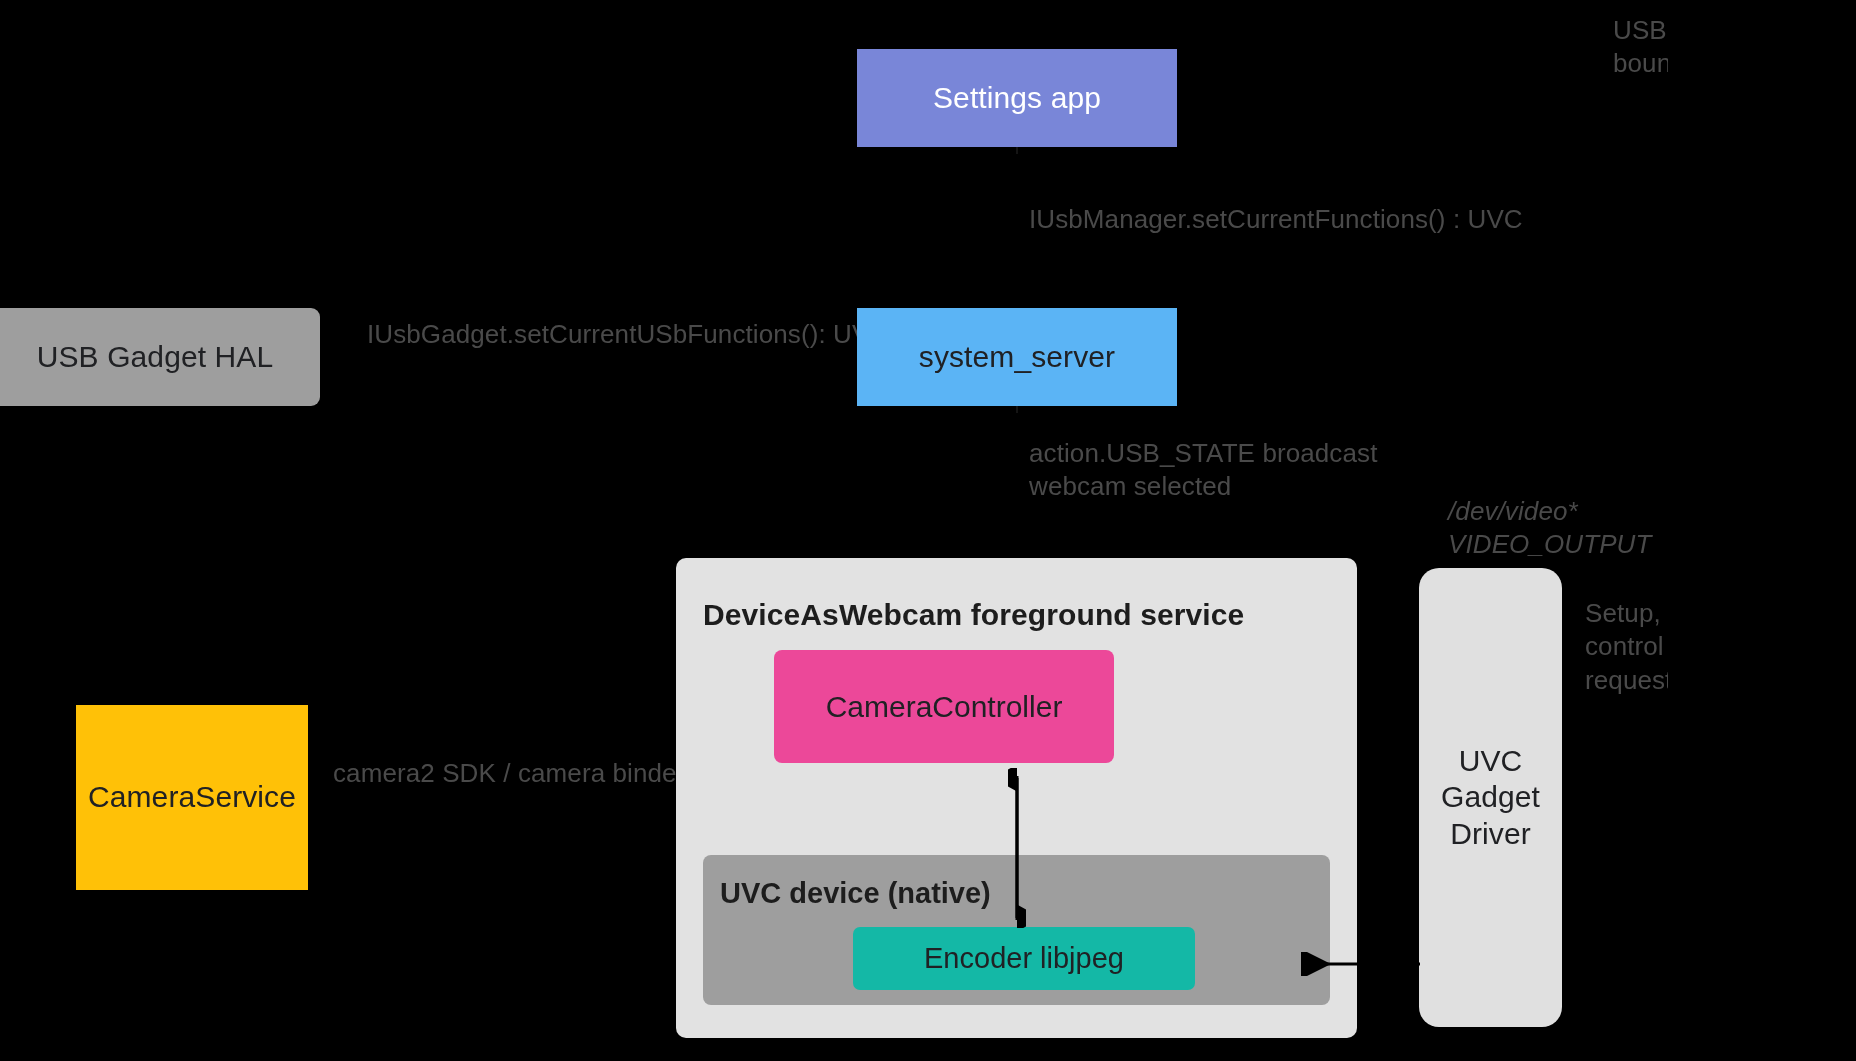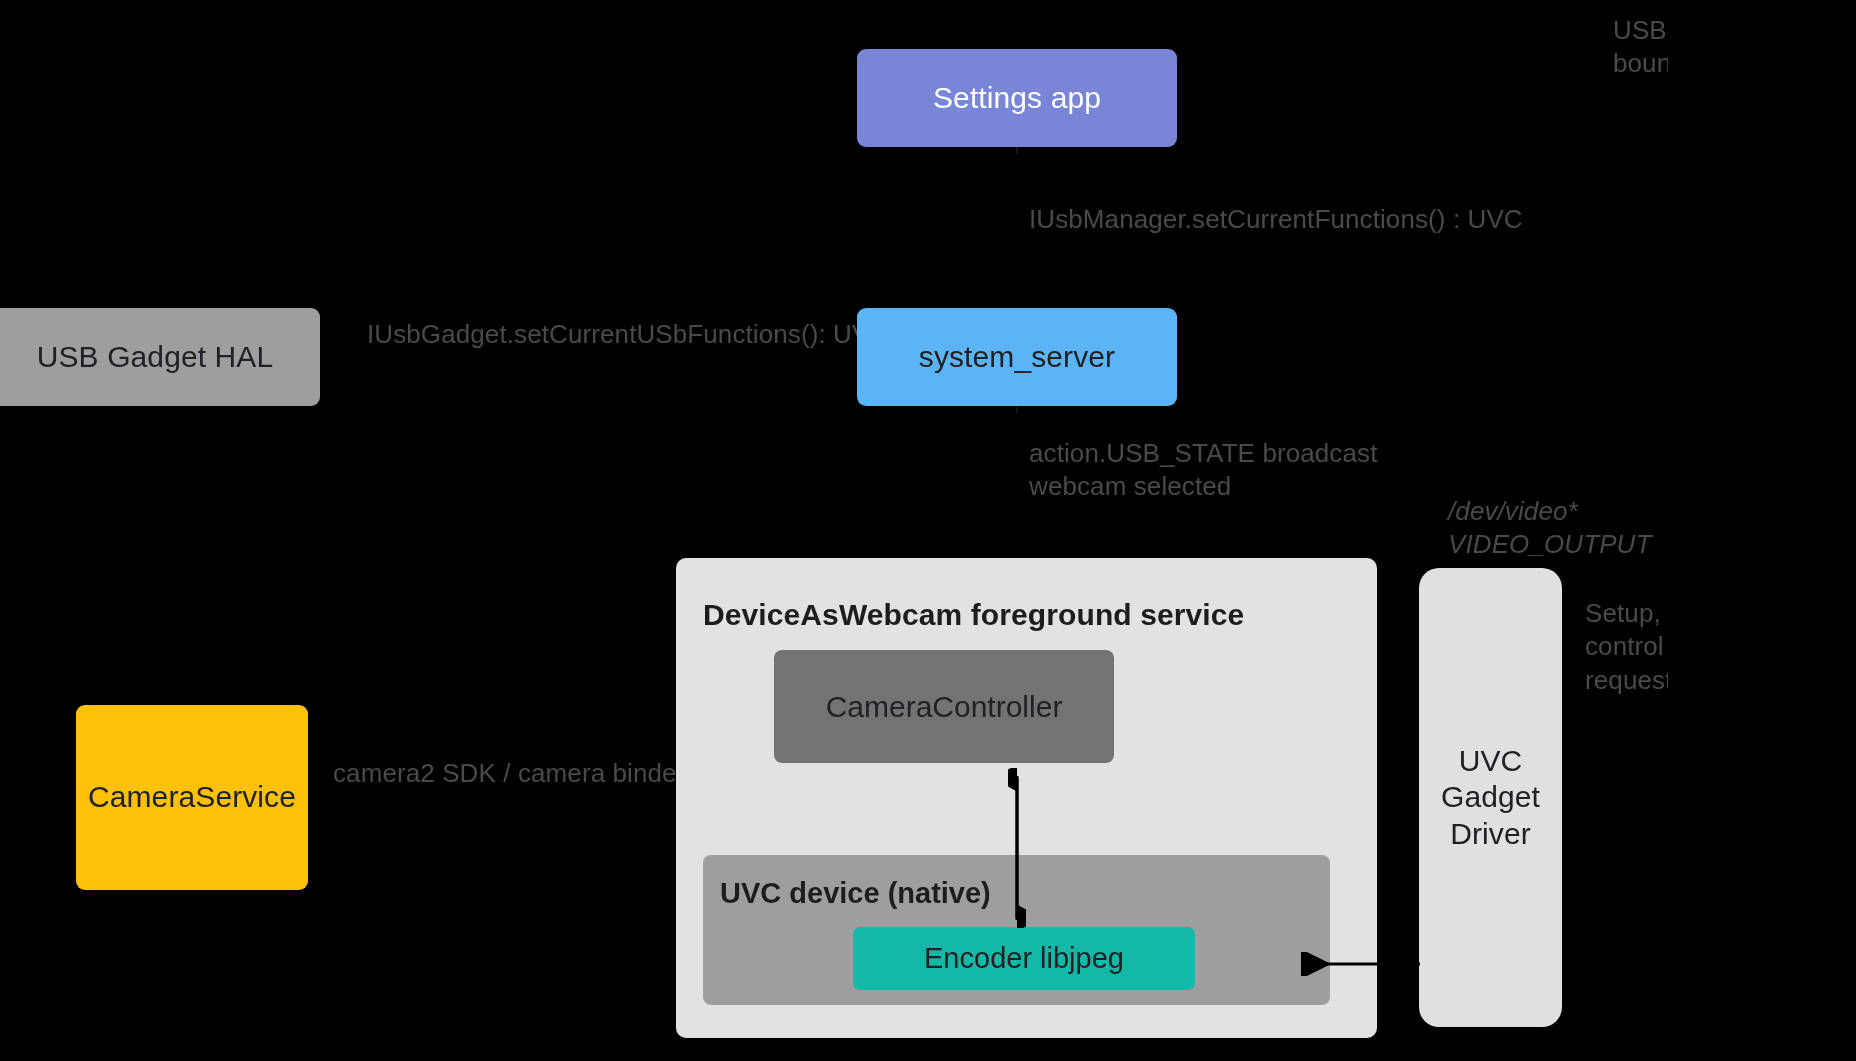--- a/index.html
+++ b/index.html
@@ -20,21 +20,21 @@
   }
 
   
   .node {
     position: absolute;
     box-sizing: border-box;
     display: flex;
     align-items: center;
     justify-content: center;
     text-align: center;
-    border-radius: 9px;
+    border-radius: 0;
     color: #202124;
     font-size: 30px;
     line-height: 1.22;
     letter-spacing: 0.1px;
     white-space: pre-line;
   }
 
   
   #settings-app {
     left: 857px;  top: 49px;
@@ -67,35 +67,34 @@
     font-size: 30px;
   }
 
   
   #service-panel {
     position: absolute;
     left: 676px; top: 558px;
     width: 681px; height: 480px;
     background: #E2E2E2;
     border-radius: 10px;
-    padding-left: 20px;
   }
   #service-panel-title {
     position: absolute;
     left: 27px; top: 40px;
     font-size: 30px;
     font-weight: bold;
     color: #1d1d1d;
     letter-spacing: 0.1px;
   }
   #camera-controller {
     position: absolute;
     left: 98px; top: 92px;
     width: 340px; height: 113px;
-    background: #737373;
+    background: #ec4899;
     border-radius: 8px;
     display: flex; align-items: center; justify-content: center;
     color: #202124;
     font-size: 30px;
   }
   #uvc-device-panel {
     position: absolute;
     left: 27px; top: 297px;
     width: 627px; height: 150px;
     background: #9E9E9E;

